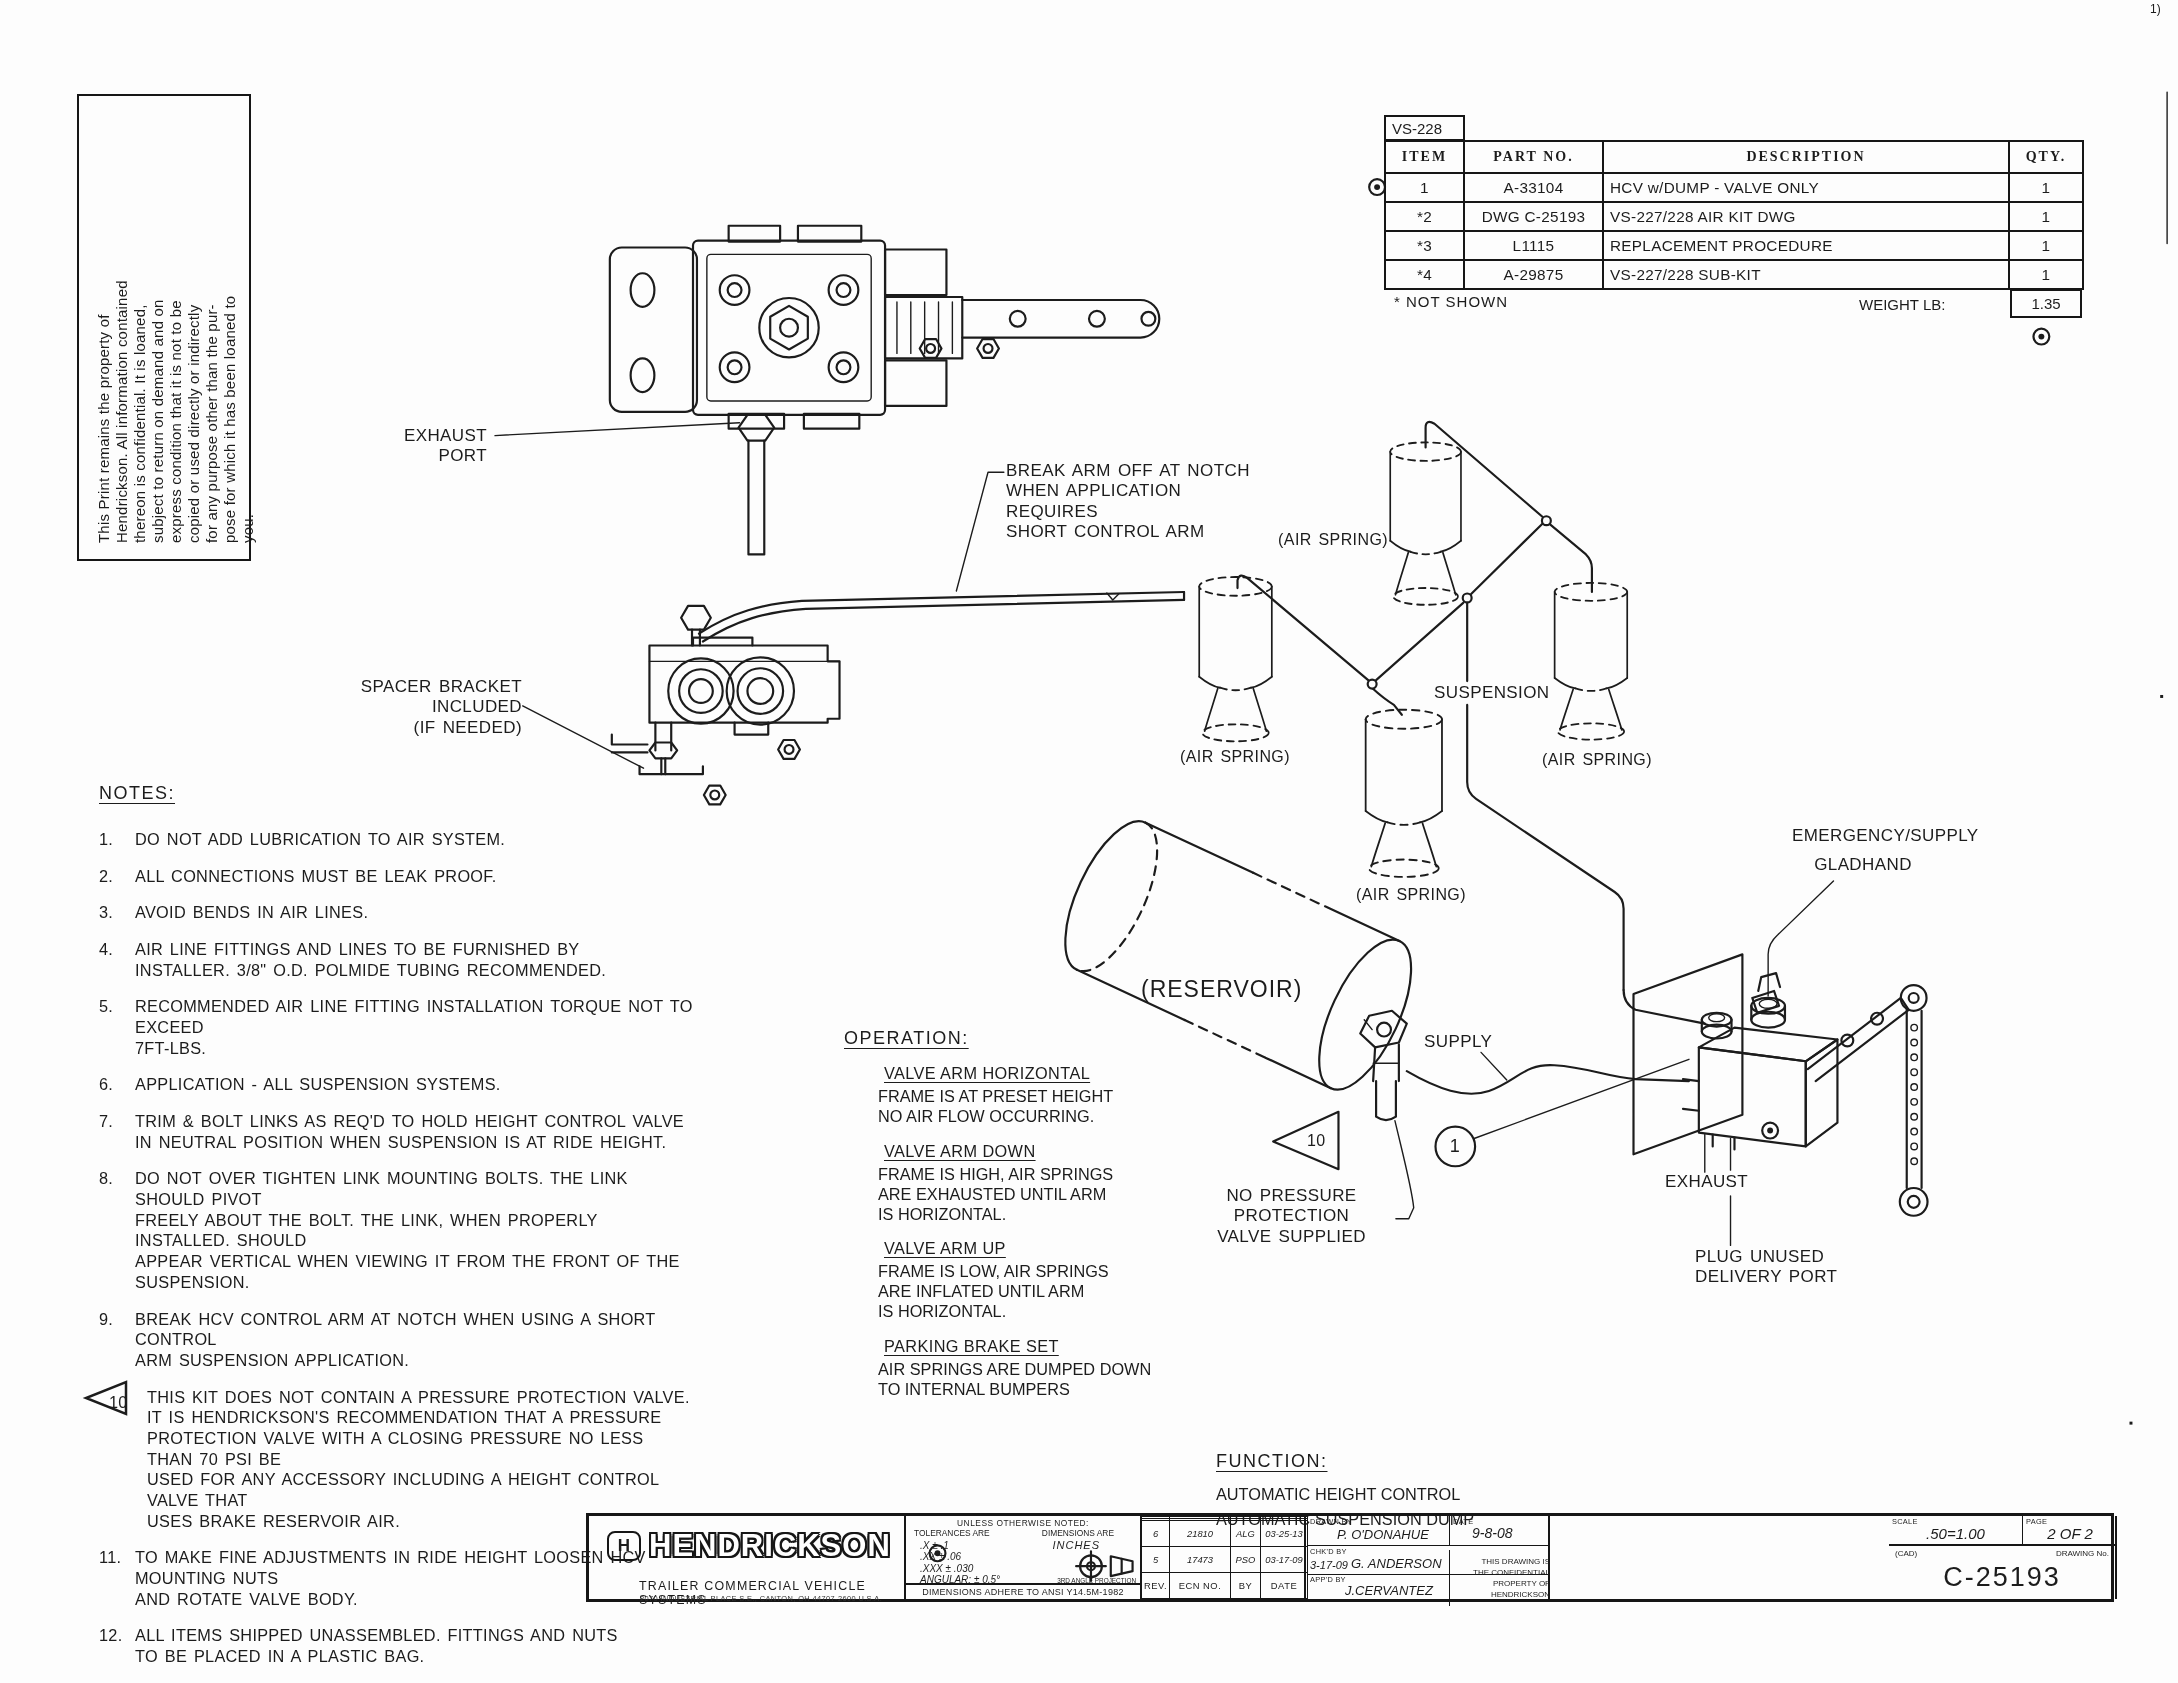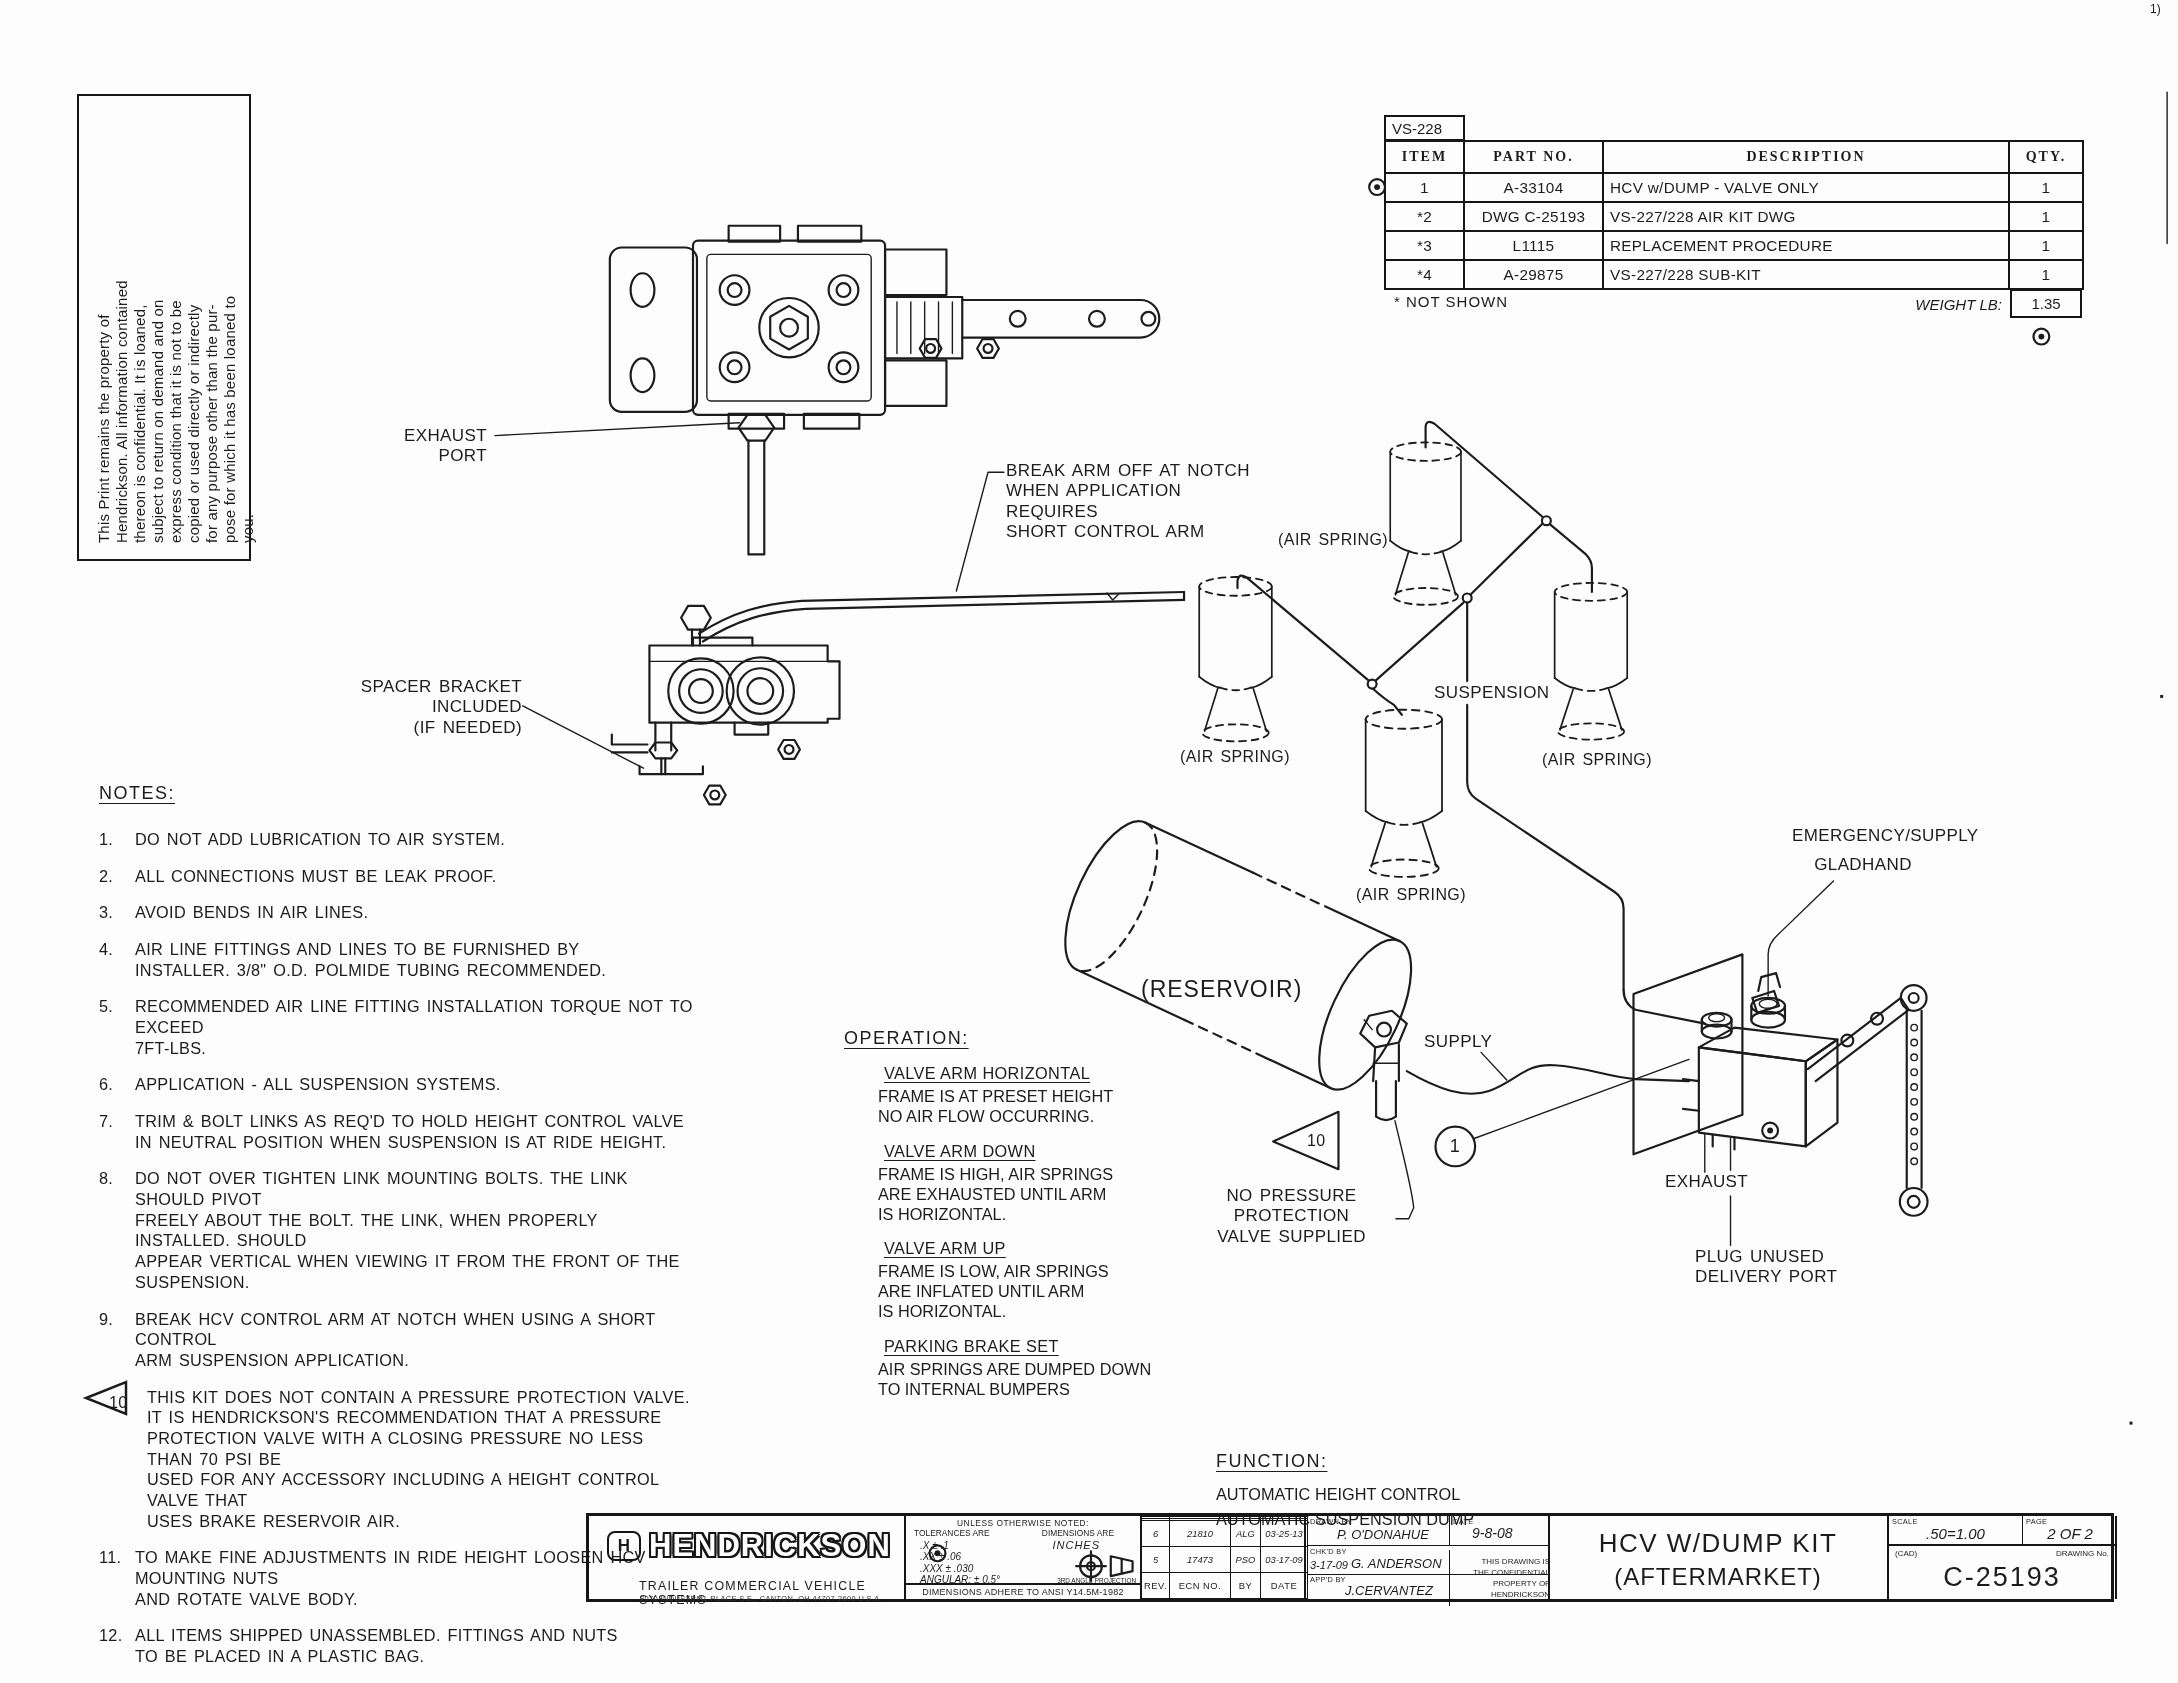--- a/index.html
+++ b/index.html
@@ -24,21 +24,21 @@
 
   
   .vs-tab{position:absolute;left:1384px;top:115px;width:81px;height:26px;border:2.5px solid #161616;
           font-size:15px;line-height:24px;padding-left:6px;box-sizing:border-box;}
   .ptable{position:absolute;left:1384px;top:140px;border-collapse:collapse;table-layout:fixed;}
   .ptable td,.ptable th{border:2.2px solid #161616;padding:0 6px;overflow:hidden;}
   .ptable th{font-family:"Liberation Serif",serif;font-weight:600;font-size:14px;
              letter-spacing:2px;height:30px;}
   .ptable td{font-size:15.3px;height:27px;letter-spacing:0.3px;}
   .notshown{position:absolute;left:1394px;top:293px;font-size:15px;letter-spacing:1px;}
-  .wlabel{position:absolute;left:1859px;top:296px;width:143px;text-align:right;font-size:15px;font-style:italic;}
+  .wlabel{position:absolute;left:1859px;top:296px;width:143px;font-size:15px;}
   .wbox{position:absolute;left:2010px;top:289px;width:72px;height:29px;border:2.2px solid #161616;
         box-sizing:border-box;text-align:center;font-size:15px;line-height:26px;}
 
   
   .notes{position:absolute;left:99px;top:782px;width:594px;font-size:16.3px;
          line-height:1.27;letter-spacing:0.3px;word-spacing:2px;}
   .nt-title{display:inline-block;font-size:18px;letter-spacing:1.5px;margin-bottom:24px;
             text-decoration:underline;text-underline-offset:4px;}
   .note{display:flex;margin-bottom:16px;}
   .note .n{width:36px;flex:none;position:relative;}
@@ -568,24 +568,20 @@
       <div class="dr-date-cell">
         <span class="tinylbl">DATE</span>
         <span class="dr-val" style="left:22px;top:9px;font-size:14px">9-8-08</span>
       </div>
       <div class="confbox">THIS DRAWING IS
 THE CONFIDENTIAL
 PROPERTY OF
 HENDRICKSON</div>
     </div>
 
-    <div class="cell tb-title">
-      <div class="t1">HCV W/DUMP KIT</div>
-      <div class="t2">(AFTERMARKET)</div>
-    </div>
 
     <div class="cell tb-right">
       <div class="sc-row">
         <div class="sc-box">
           <span class="tinylbl">SCALE</span>
           <span class="sc-val">.50=1.00</span>
         </div>
         <div class="pg-box">
           <span class="tinylbl">PAGE</span>
           <span class="sc-val">2 OF 2</span>

